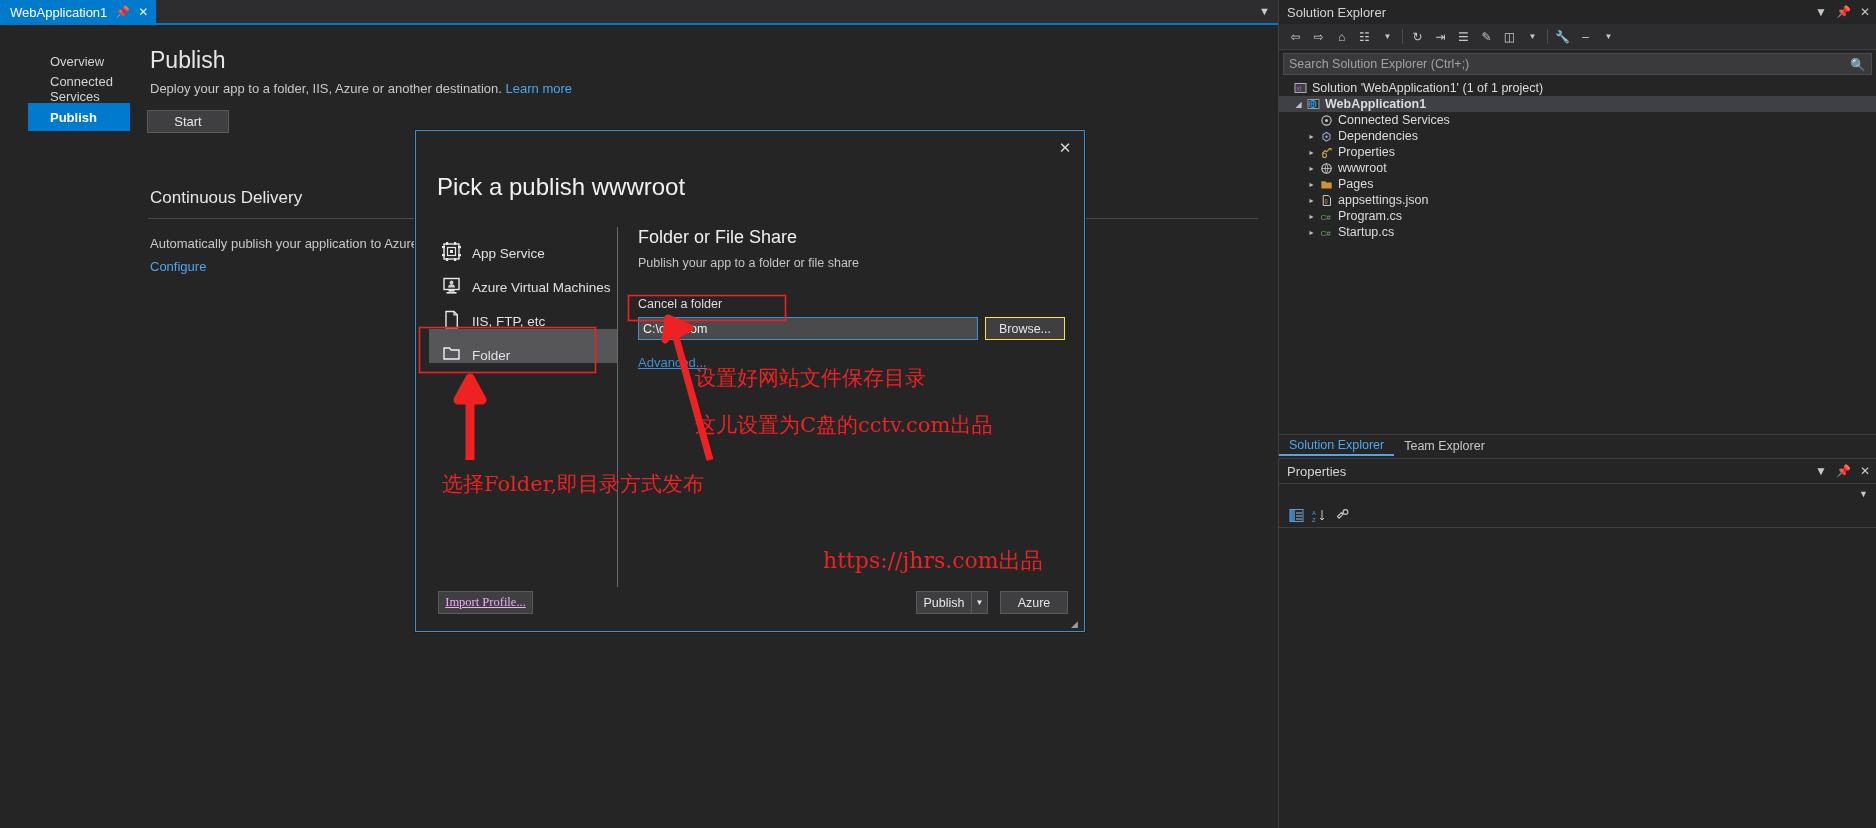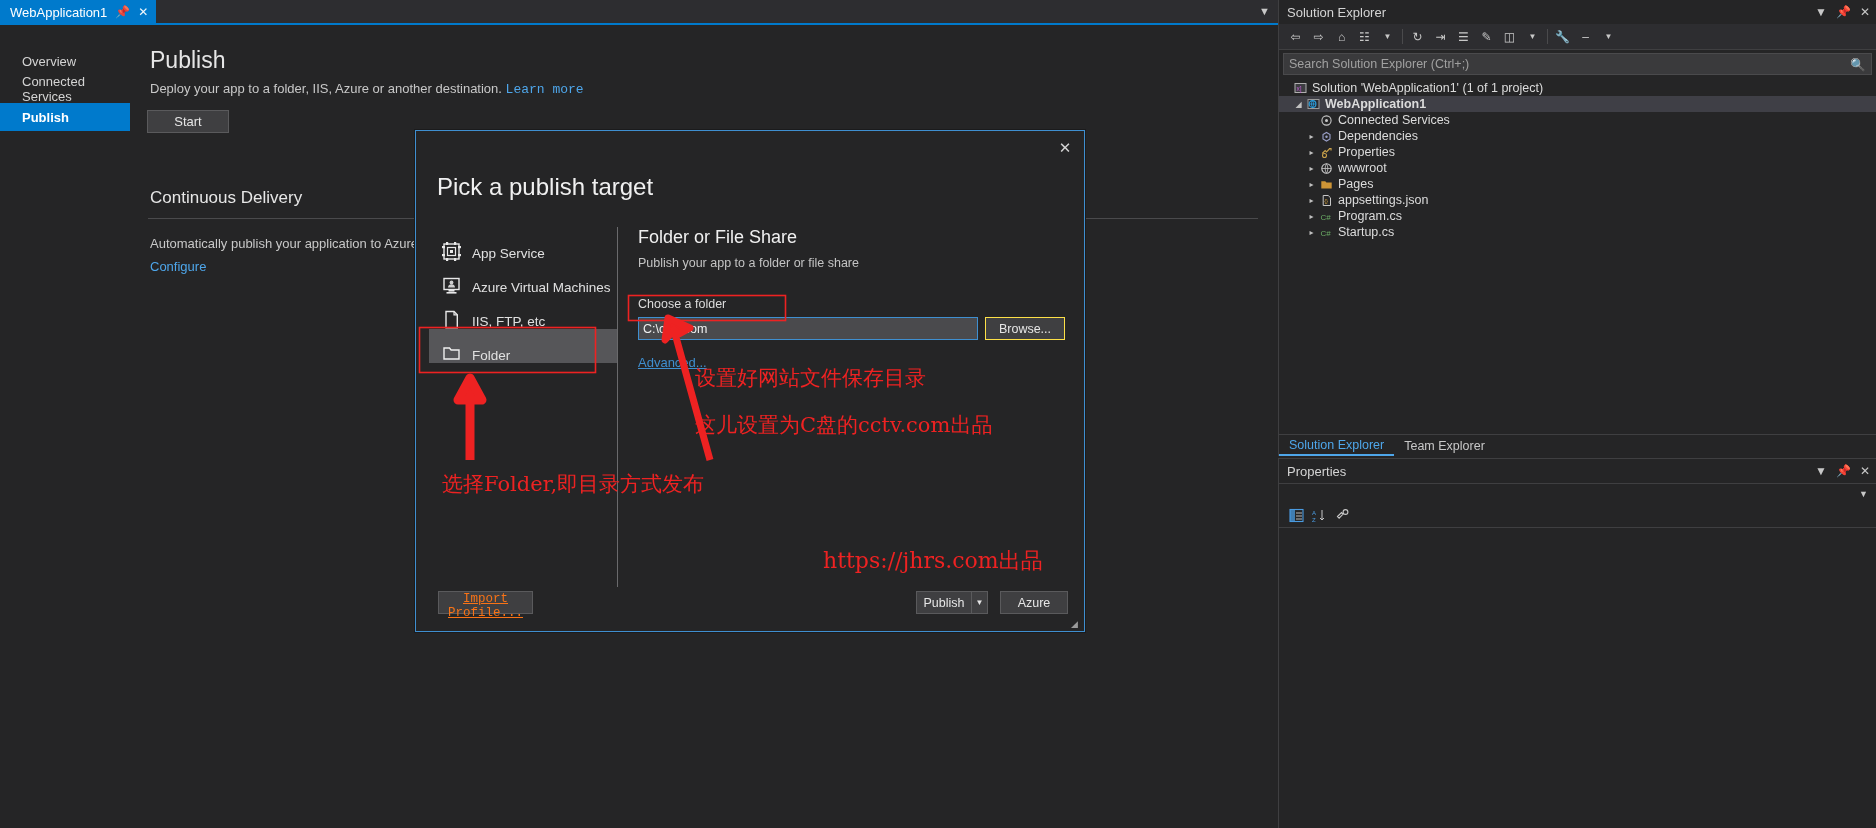--- a/index.html
+++ b/index.html
@@ -32,36 +32,37 @@
   }
 
   
   #editor {
     position: absolute; left: 0; top: 25px; width: 1278px; height: 803px;
     background: #252526;
   }
   #doc-nav {
     position: absolute; left: 0; top: 0; width: 130px; height: 803px;
     background: #252526;
+    padding-left: 28px;
   }
   .nav-item {
     height: 28px; display: flex; align-items: center;
     padding-left: 22px; color: #d4d4d4; font-size: 13px;
   }
   .nav-item.selected { background: #007acc; color: #fff; font-weight: bold; }
 
   #doc-body { position: absolute; left: 130px; top: 0; right: 0; bottom: 0; }
   #publish-title {
     position: absolute; left: 20px; top: 22px;
     font-size: 23px; color: #e6e6e6; font-weight: normal;
   }
   #publish-desc {
     position: absolute; left: 20px; top: 56px; font-size: 13px; color: #c8c8c8;
   }
-  #publish-desc a { color: #4ea6ea; text-decoration: none; font-family: Liberation Mono, monospace; }
+  #publish-desc a { color: #4ea6ea; text-decoration: none; }
   #start-button {
     position: absolute; left: 17px; top: 85px; width: 82px; height: 23px;
     background: #3f3f41; border: 1px solid #5a5a5c; color: #e6e6e6;
     font-size: 13px; font-family: "Liberation Sans", sans-serif;
   }
   #cd-title {
     position: absolute; left: 20px; top: 163px; font-size: 17px; color: #e6e6e6;
   }
   #cd-rule {
     position: absolute; left: 18px; top: 193px; width: 1110px; height: 1px;
@@ -121,22 +122,22 @@
     background: #3f3f41; border: 1px solid #fde047; color: #e6e6e6;
     font-size: 12.5px; font-family: "Liberation Sans", sans-serif;
   }
   #advanced-link {
     margin-top: 15px; font-size: 13px; color: #3f8fd0; display: inline-block;
   }
 
   
   #import-profile {
     position: absolute; left: 22px; bottom: 17px; width: 95px; height: 23px;
-    background: #3f3f41; border: 1px solid #5a5a5c; color: #f97316;
-    font-size: 12.5px; font-family: Liberation Mono, monospace;
+    background: #3f3f41; border: 1px solid #5a5a5c; color: #f0abfc;
+    font-size: 12.5px; font-family: Liberation Serif, serif;
   }
   #publish-split {
     position: absolute; right: 96px; bottom: 17px; height: 23px;
     display: flex;
   }
   #publish-main {
     width: 55px; height: 23px; background: #3f3f41;
     border: 1px solid #5a5a5c; border-right: none; color: #e6e6e6;
     font-size: 12.5px; font-family: "Liberation Sans", sans-serif;
   }
@@ -277,21 +278,21 @@
     <button id="start-button">Start</button>
     <div id="cd-title">Continuous Delivery</div>
     <div id="cd-rule"></div>
     <div id="cd-desc">Automatically publish your application to Azure with co</div>
     <div id="cd-configure">Configure</div>
   </div>
 </div>
 
 <div id="dialog">
   <button id="dlg-close">✕</button>
-  <div id="dlg-heading">Pick a publish target</div>
+  <div id="dlg-heading">Pick a publish wwwroot</div>
 
   <div id="target-list">
     <div class="target-item">
       <span class="ticon">
         <svg width="19" height="19" viewBox="0 0 19 19">
           <rect x="2" y="2" width="15" height="15" fill="none" stroke="#e8e8e8" stroke-width="1.4"></rect>
           <rect x="5.5" y="5.5" width="8" height="8" fill="none" stroke="#e8e8e8" stroke-width="1.2"></rect>
           <rect x="8" y="8" width="3" height="3" fill="#e8e8e8"></rect>
           <rect x="0" y="4" width="3" height="2.2" fill="#e8e8e8"></rect>
             <rect x="0" y="12" width="3" height="2.2" fill="#e8e8e8"></rect>
@@ -338,21 +339,21 @@
       </span>
       <span>Folder</span>
     </div>
   </div>
 
   <div id="dlg-vrule"></div>
 
   <div id="detail">
     <div id="detail-title">Folder or File Share</div>
     <div id="detail-sub">Publish your app to a folder or file share</div>
-    <div id="choose-label">Choose a folder</div>
+    <div id="choose-label">Cancel a folder</div>
     <div id="folder-row">
       <input id="folder-input" type="text" value="C:\cctv.com" style="">
       <button id="browse-button">Browse...</button>
     </div>
     <a href="#" id="advanced-link">Advanced...</a>
   </div>
 
   <button id="import-profile">
     <span class="ul">Import Profile...</span>
   </button>

